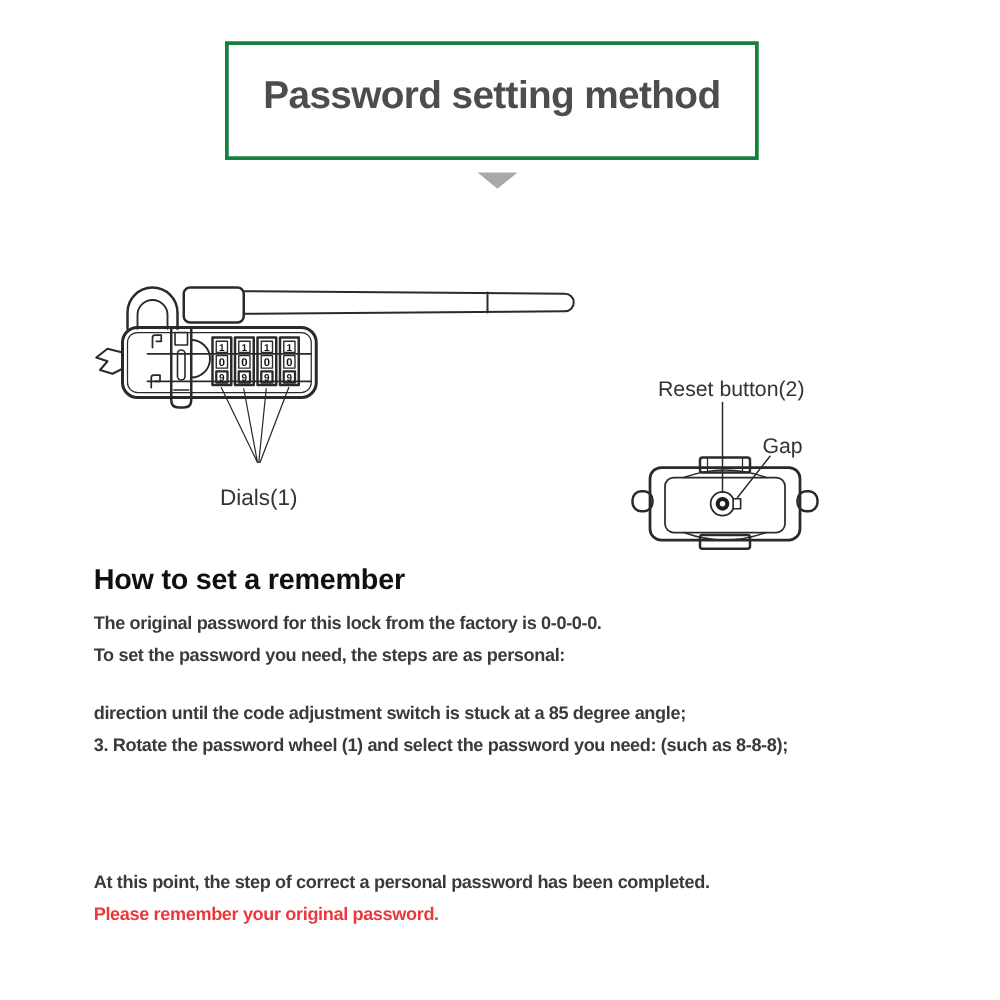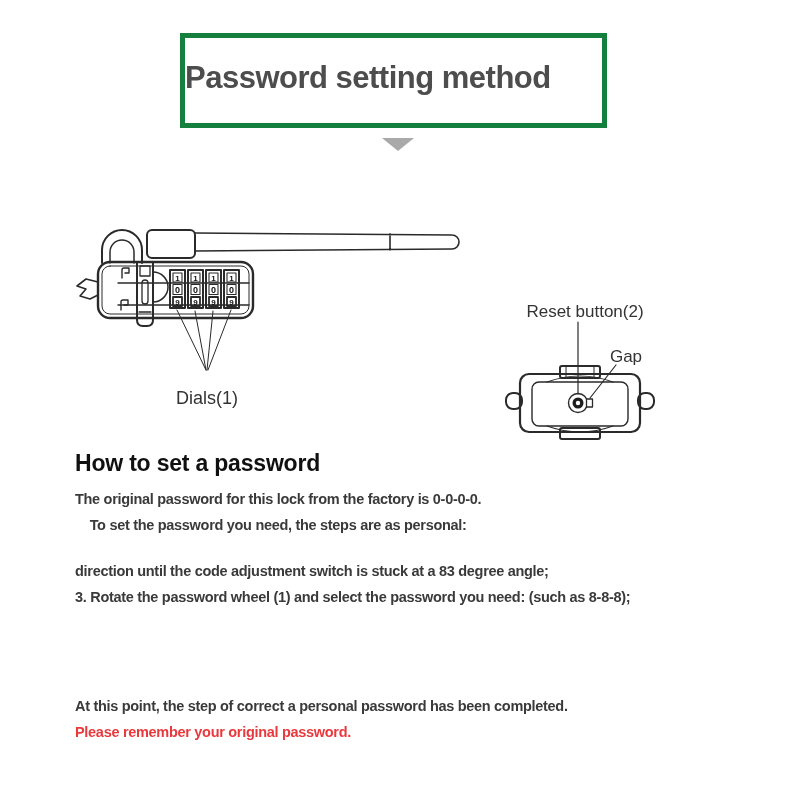--- a/index.html
+++ b/index.html
@@ -3,22 +3,22 @@
 <meta charset="utf-8">
 <style>
   html,body{margin:0;padding:0;}
   body{
     width:800px;height:800px;background:#ffffff;position:relative;
     font-family:"Liberation Sans", sans-serif;overflow:hidden;
   }
   
   .title-box{
     position:absolute;left:180px;top:33px;width:427px;height:95px;
-    border:5px solid #15803d;background:#ffffff;box-sizing:border-box;
-    text-align:left;
+    border:3px solid #15803d;background:#ffffff;box-sizing:border-box;
+    text-align:center;
   }
   .title-box .title-text{
     margin-top:22px;display:inline-block;
     font-size:31px;font-weight:bold;color:#4d4d4d;letter-spacing:-0.5px;
   }
   .down-triangle{
     position:absolute;left:382px;top:138px;width:0;height:0;
     border-left:16px solid transparent;border-right:16px solid transparent;
     border-top:13px solid #a9a9a9;
   }
@@ -28,21 +28,21 @@
   .dial-digit{font-family:"Liberation Sans", sans-serif;font-weight:bold;fill:#111111;}
   
   .heading{
     position:absolute;left:75px;top:450px;
     font-size:23px;font-weight:bold;color:#101010;letter-spacing:-0.2px;
   }
   .bodyline{
     font-size:14.5px;font-weight:bold;color:#3a3a3a;
     letter-spacing:-0.3px;line-height:26px;white-space:nowrap;
   }
-  .intro-block{position:absolute;left:75px;top:486px;text-align:center;}
+  .intro-block{position:absolute;left:75px;top:486px;}
   .steps-block{position:absolute;left:75px;top:558px;}
   .closing-line{position:absolute;left:75px;top:693px;}
   .warning-line{position:absolute;left:75px;top:719px;color:#e9393d;}
 </style>
 </head>
 <body>
 
 <div class="title-box">
   <span class="title-text">Password setting method</span>
 </div>
@@ -137,26 +137,26 @@
       <circle cx="518" cy="193" r="5.5" fill="#1d1d1d" stroke="none"></circle>
       <circle cx="518" cy="193" r="2.2" fill="#ffffff" stroke="none"></circle>
       <path stroke-width="1.2" d="M518,112 L518,184"></path>
       <path stroke-width="1.2" d="M556,155 L530,188"></path>
     </g>
     <text class="diag-label" stroke="none" font-size="17" text-anchor="middle" x="525" y="107" fill="#222222">Reset button(2)</text>
     <text class="diag-label" stroke="none" font-size="17" text-anchor="middle" x="566" y="152" fill="#222222">Gap</text>
   </g>
 </svg>
 
-<div class="heading">How to set a password</div>
+<div class="heading">How to set a remember</div>
 
 <div class="intro-block">
   <div class="bodyline">The original password for this lock from the factory is 0-0-0-0.</div>
   <div class="bodyline">To set the password you need, the steps are as personal:</div>
 </div>
 
 <div class="steps-block">
-  <div class="bodyline">direction until the code adjustment switch is stuck at a 83 degree angle;</div>
+  <div class="bodyline">direction until the code adjustment switch is stuck at a 85 degree angle;</div>
   <div class="bodyline">3. Rotate the password wheel (1) and select the password you need: (such as 8-8-8);</div>
 </div>
 
 <div class="bodyline closing-line">At this point, the step of correct a personal password has been completed.</div>
 <div class="bodyline warning-line">Please remember your original password.</div>
 
 </body></html>

